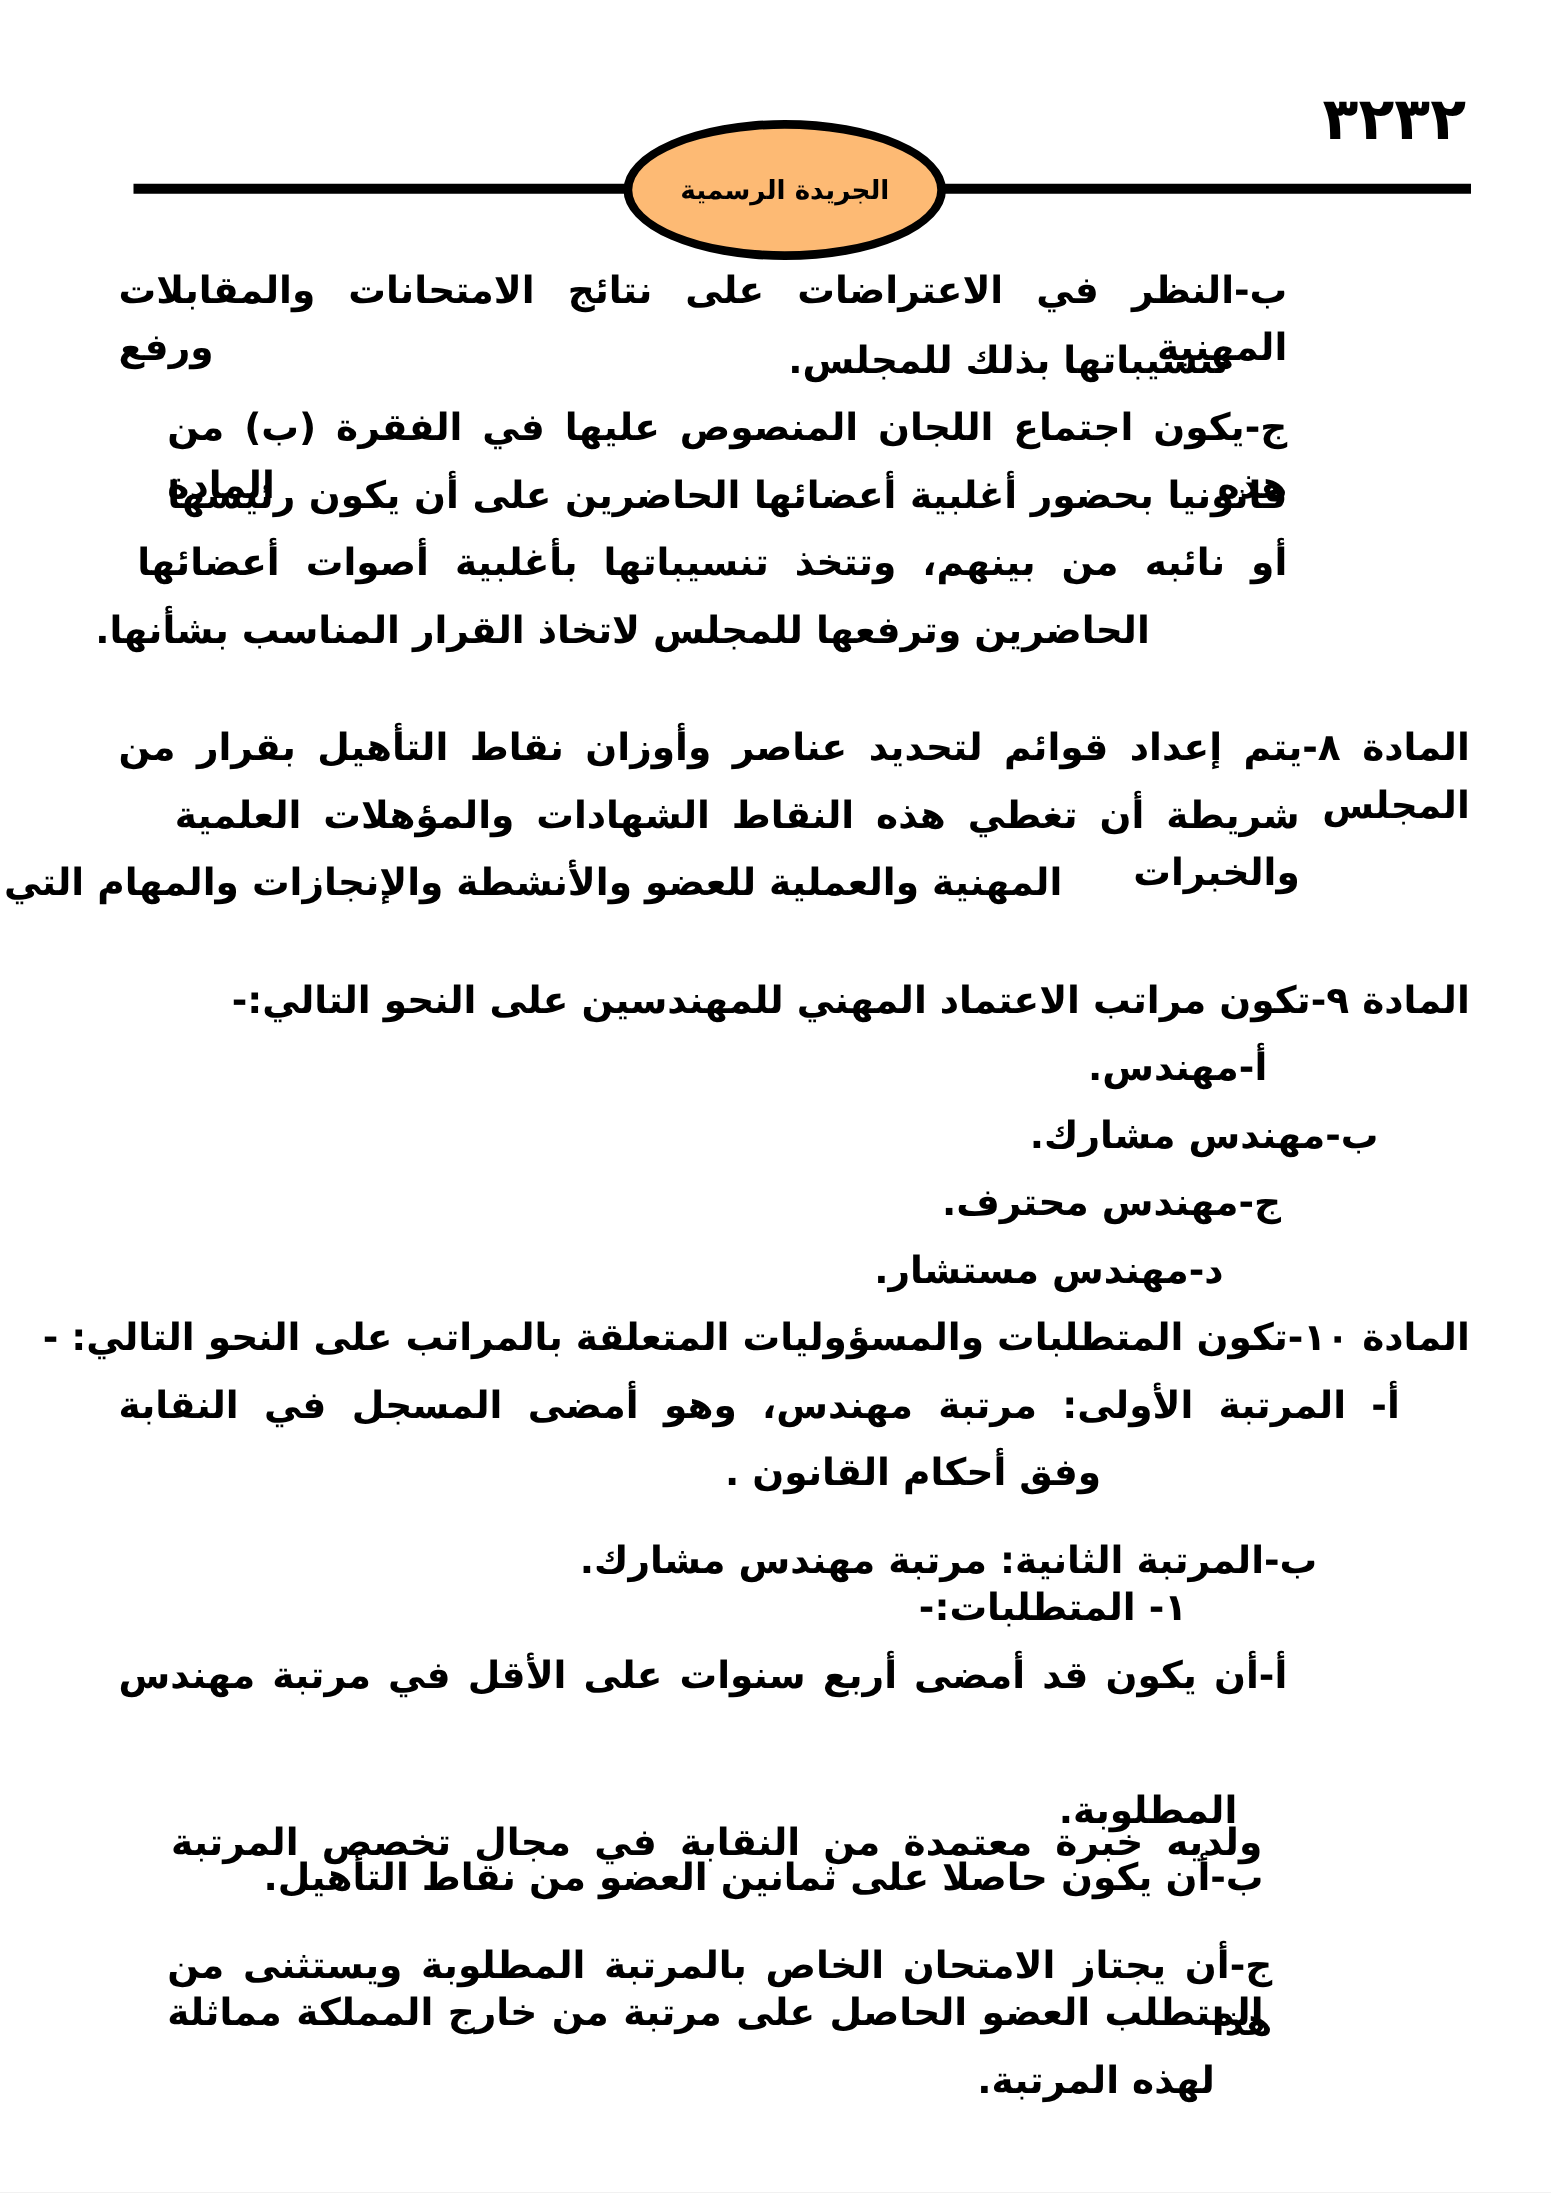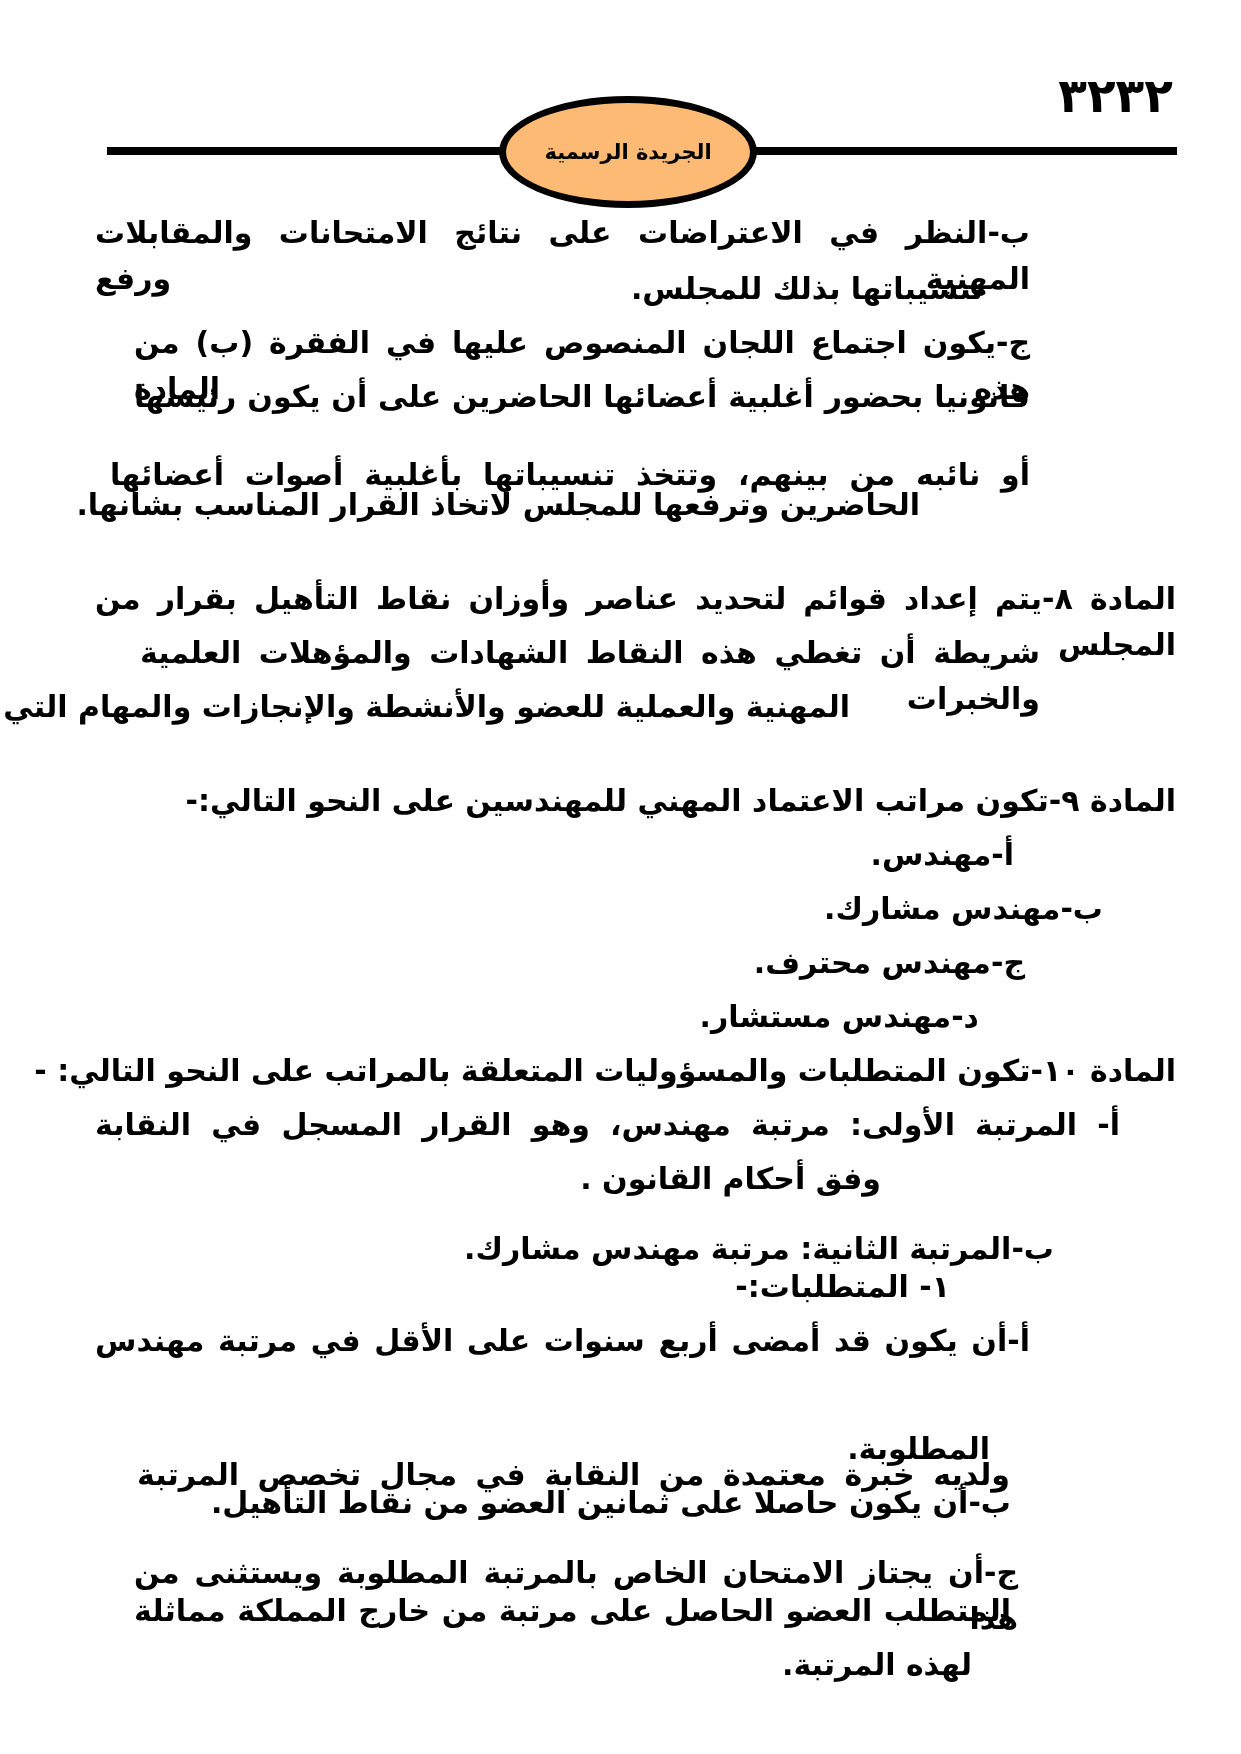--- a/index.html
+++ b/index.html
@@ -58,35 +58,35 @@
   <div class="rule"></div>
   <div class="banner">
     <span>الجريدة الرسمية</span>
   </div>
 
   <div class="ln jst" style="top:210px;right:211px;left:95px;">ب-النظر في الاعتراضات على نتائج الامتحانات والمقابلات المهنية ورفع</div>
   <div class="ln" style="top:266px;right:258px;">تنسيباتها بذلك للمجلس.</div>
 
   <div class="ln jst" style="top:320px;right:211px;left:134px;">ج-يكون اجتماع اللجان المنصوص عليها في الفقرة (ب) من هذه المادة</div>
   <div class="ln jst" style="top:374px;right:211px;left:134px;">قانونيا بحضور أغلبية أعضائها الحاضرين على أن يكون رئيسها</div>
-  <div class="ln jst" style="top:428px;right:211px;left:110px;margin-top:24px;">أو نائبه من بينهم، وتتخذ تنسيباتها بأغلبية أصوات أعضائها</div>
+  <div class="ln jst" style="top:428px;right:211px;left:110px;">أو نائبه من بينهم، وتتخذ تنسيباتها بأغلبية أصوات أعضائها</div>
   <div class="ln" style="top:482px;right:321px;">الحاضرين وترفعها للمجلس لاتخاذ القرار المناسب بشأنها.</div>
 
   <div class="ln jst" style="top:576px;right:65px;left:95px;">المادة ٨-يتم إعداد قوائم لتحديد عناصر وأوزان نقاط التأهيل بقرار من المجلس</div>
   <div class="ln jst" style="top:630px;right:201px;left:140px;">شريطة أن تغطي هذه النقاط الشهادات والمؤهلات العلمية والخبرات</div>
   <div class="ln" style="top:684px;right:391px;">المهنية والعملية للعضو والأنشطة والإنجازات والمهام التي يمارسها.</div>
 
   <div class="ln" style="top:778px;right:65px;">المادة ٩-تكون مراتب الاعتماد المهني للمهندسين على النحو التالي:-</div>
   <div class="ln" style="top:832px;right:227px;">أ-مهندس.</div>
   <div class="ln" style="top:886px;right:138px;">ب-مهندس مشارك.</div>
   <div class="ln" style="top:940px;right:216px;">ج-مهندس محترف.</div>
   <div class="ln" style="top:994px;right:262px;">د-مهندس مستشار.</div>
 
   <div class="ln" style="top:1048px;right:65px;">المادة ١٠-تكون المتطلبات والمسؤوليات المتعلقة بالمراتب على النحو التالي: -</div>
-  <div class="ln jst" style="top:1102px;right:121px;left:95px;">أ- المرتبة الأولى: مرتبة مهندس، وهو القرار  المسجل في النقابة</div>
+  <div class="ln jst" style="top:1102px;right:121px;left:95px;">أ- المرتبة الأولى: مرتبة مهندس، وهو أمضى  المسجل في النقابة</div>
   <div class="ln" style="top:1156px;right:360px;">وفق أحكام القانون .</div>
   <div class="ln" style="top:1226px;right:187px;margin-left:48px;">ب-المرتبة الثانية: مرتبة مهندس مشارك.</div>
   <div class="ln" style="top:1264px;right:291px;">١- المتطلبات:-</div>
   <div class="ln jst" style="top:1318px;right:211px;left:95px;">أ-أن يكون قد أمضى أربع سنوات على الأقل في مرتبة مهندس</div>
   <div class="ln jst" style="top:1452px;right:231px;left:137px;">ولديه خبرة معتمدة من النقابة في مجال تخصص المرتبة</div>
   <div class="ln" style="top:1426px;right:251px;">المطلوبة.</div>
   <div class="ln" style="top:1480px;right:230px;">ب-أن يكون حاصلا على ثمانين العضو من نقاط التأهيل.</div>
   <div class="ln jst" style="top:1534px;right:223px;left:134px;margin-top:16px;">ج-أن يجتاز الامتحان الخاص بالمرتبة المطلوبة ويستثنى من هذا</div>
   <div class="ln jst" style="top:1588px;right:230px;left:134px;">المتطلب العضو الحاصل على مرتبة من خارج المملكة مماثلة</div>
   <div class="ln" style="top:1642px;right:269px;">لهذه المرتبة.</div>

